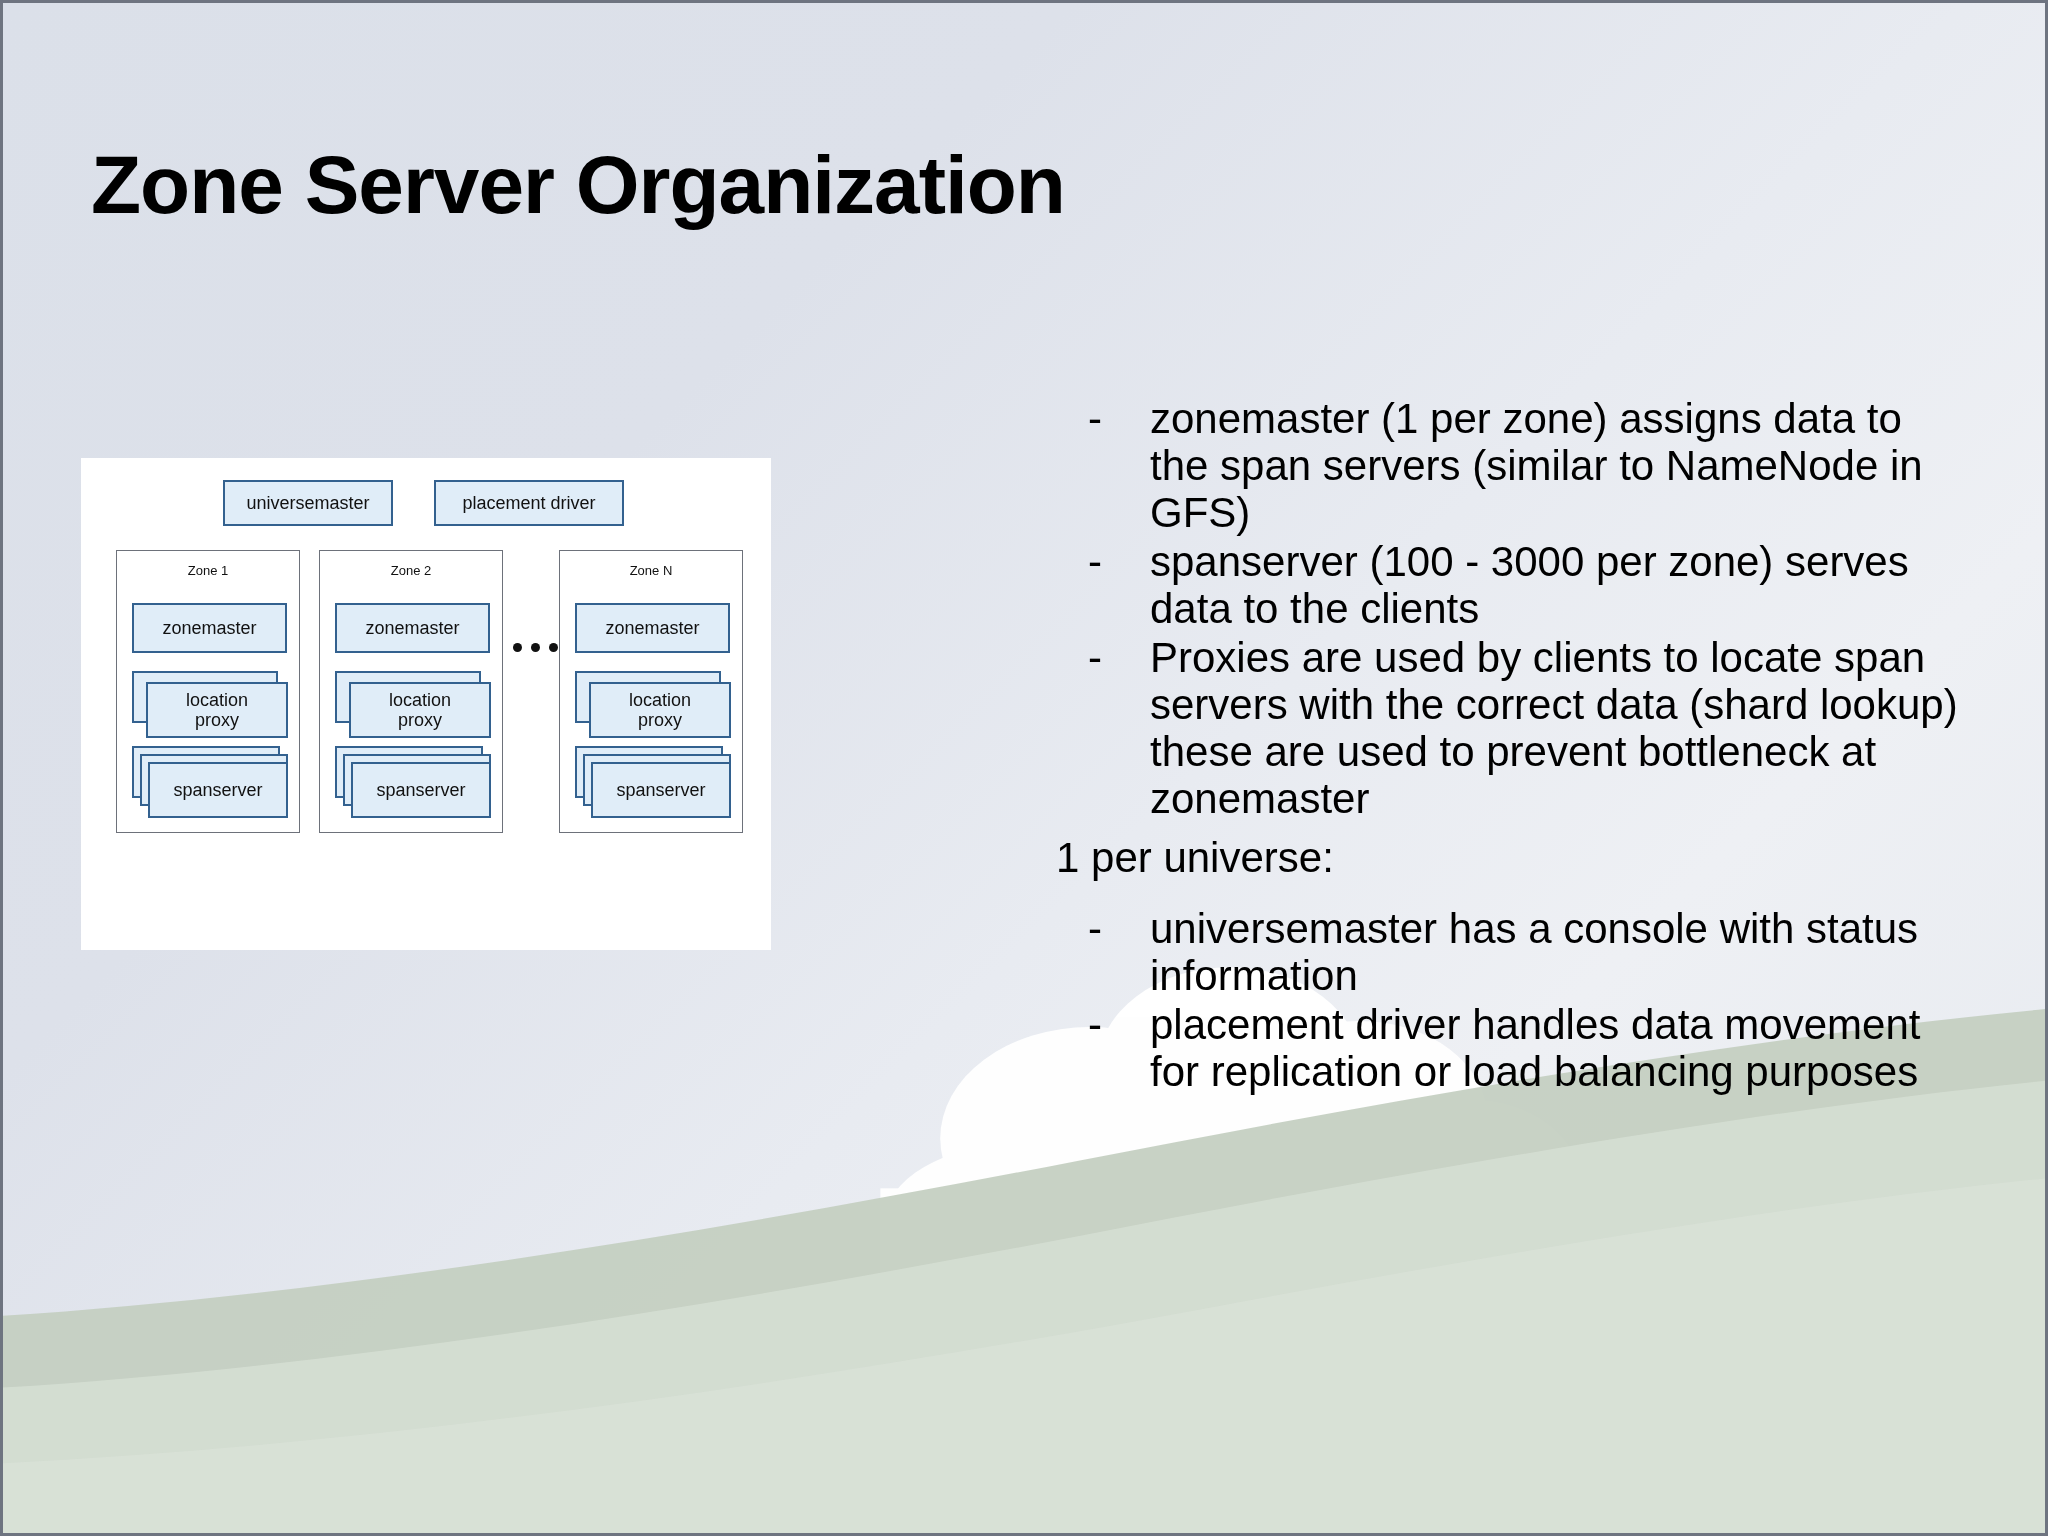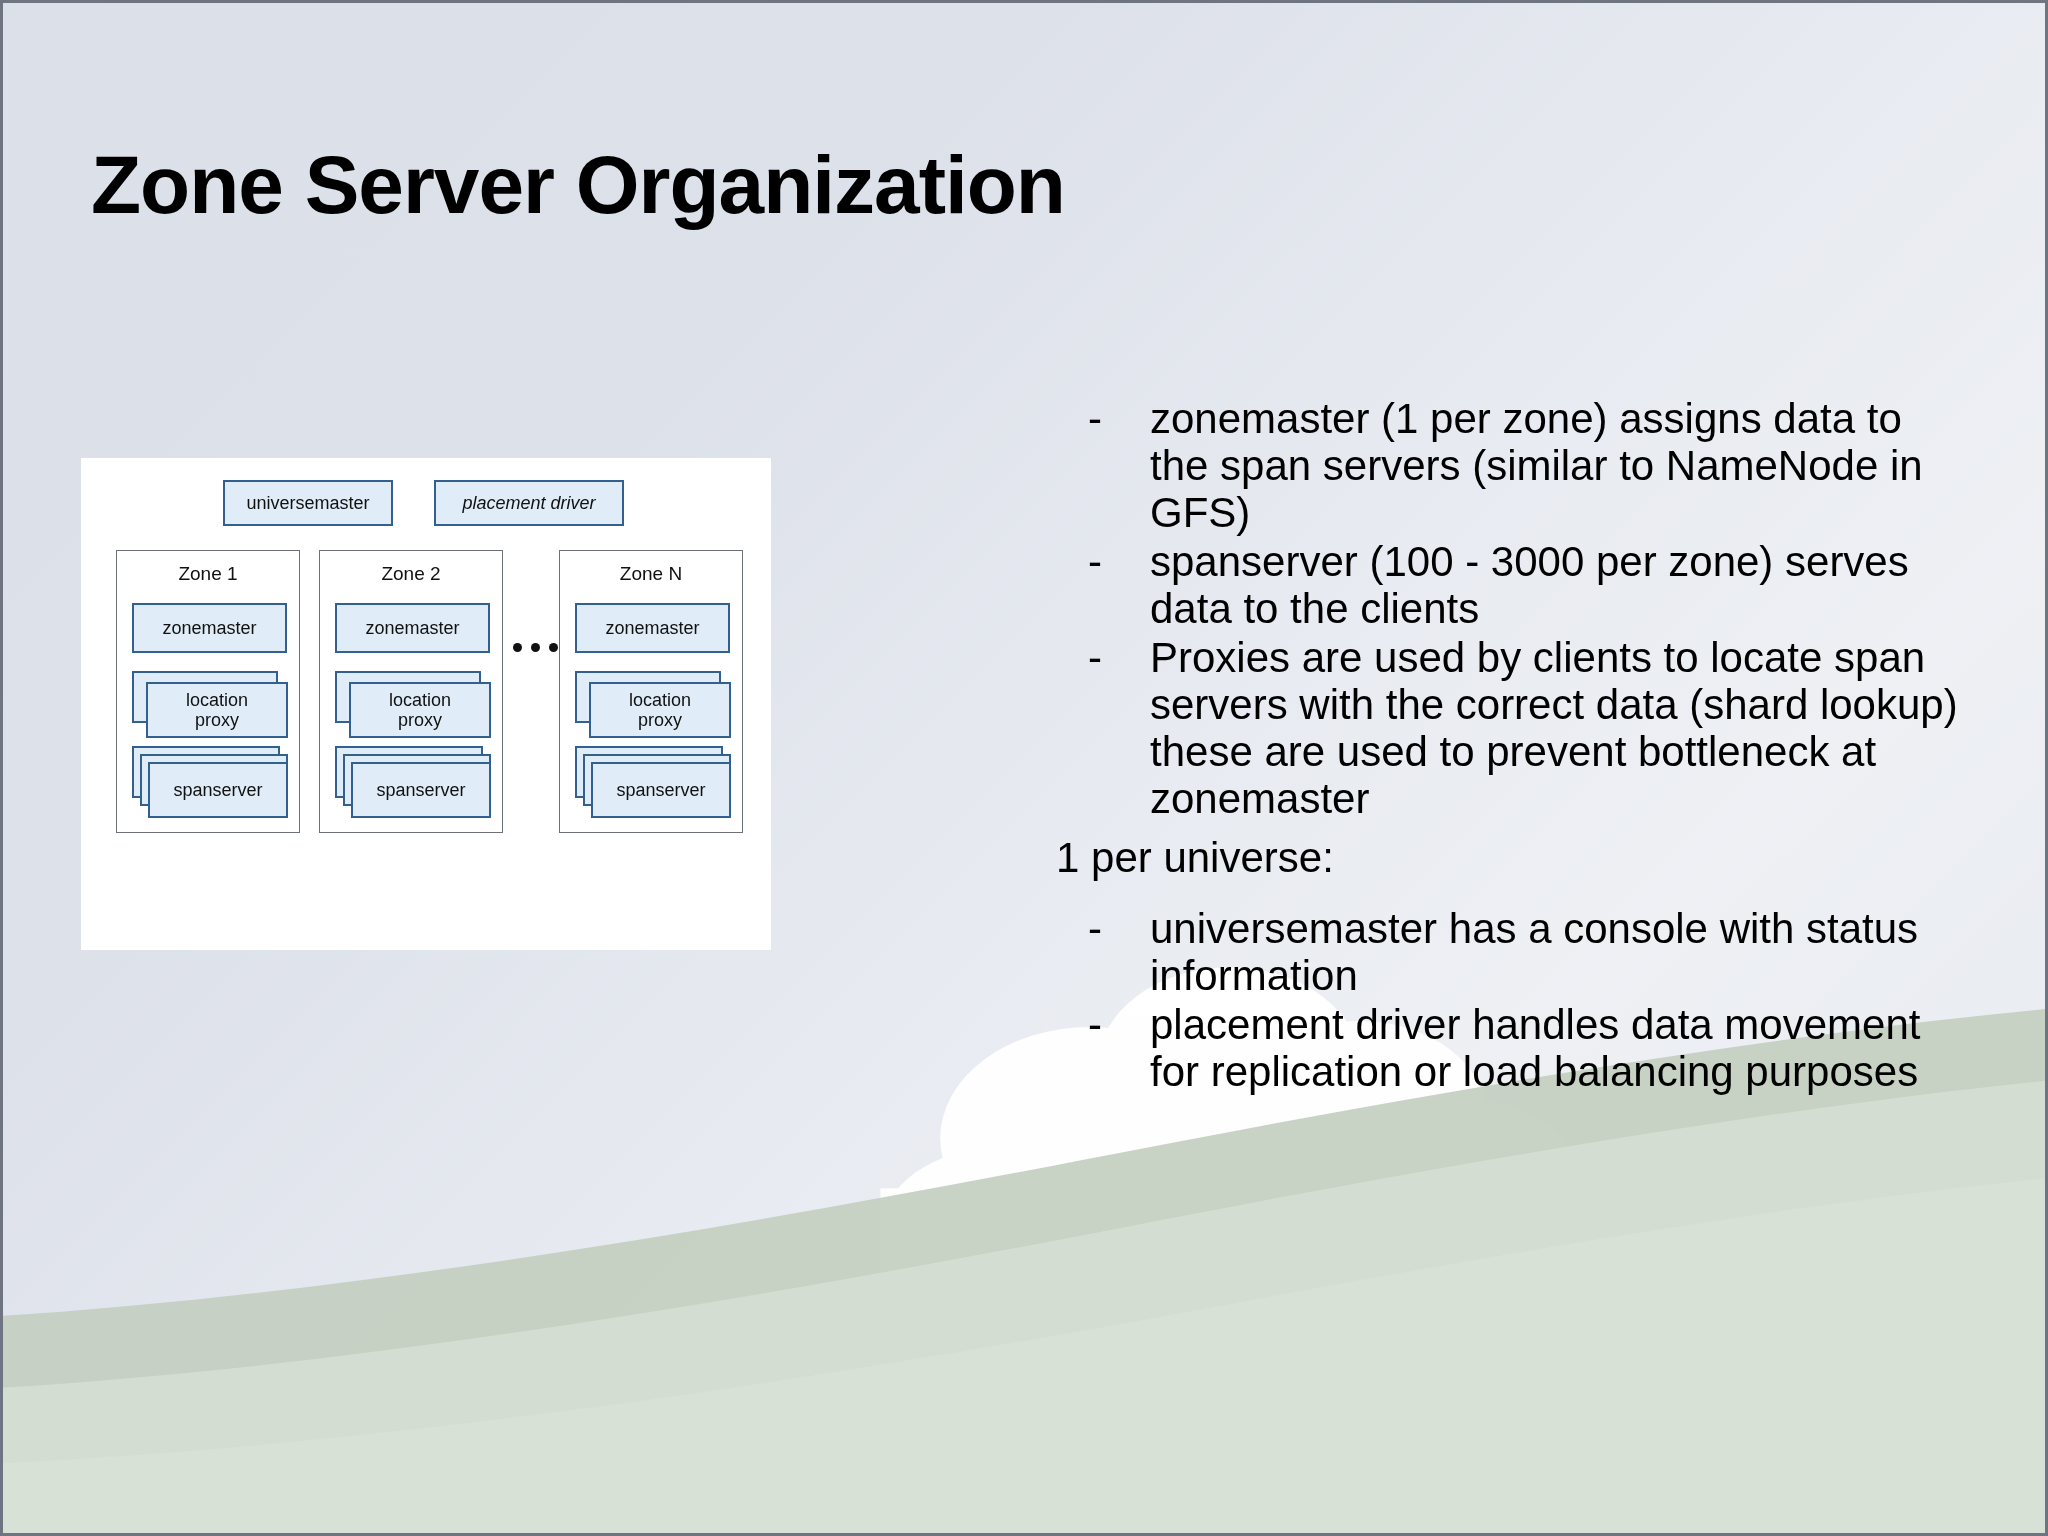--- a/index.html
+++ b/index.html
@@ -78,21 +78,21 @@
     position: absolute;
     box-sizing: border-box;
     background: #ffffff;
     border: 1.5px solid #6d717a;
   }
   .zone-label {
     position: absolute;
     left: 0;
     width: 100%;
     text-align: center;
-    font-size: 19px;
+    font-size: 13px;
     color: #111111;
   }
   .zm-box {
     height: 50px;
     font-size: 18px;
   }
   .stack-shadow {
     position: absolute;
     box-sizing: border-box;
     background: #e0edf8;
@@ -187,21 +187,21 @@
   </svg>
 
   <div id="slide-title">Zone Server Organization</div>
 
   <div id="figure-panel">
     <div id="figure-inner">
 
       <div class="dia-box dia-top" style="left:142px; top:22px; width:170px;">
         <span>universemaster</span>
       </div>
-      <div class="dia-box dia-top" style="left:353px; top:22px; width:190px;font-style:italic;">
+      <div class="dia-box dia-top" style="left:353px; top:22px; width:190px;">
         <span>placement driver</span>
       </div>
 
       <div class="zone-frame" style="left:35px; top:92px; width:184px; height:283px;">
         <div class="zone-label" style="top:12px;">Zone 1</div>
 
         <div class="dia-box zm-box" style="left:15px; top:52px; width:155px;">
           <span>zonemaster</span>
         </div>
 

